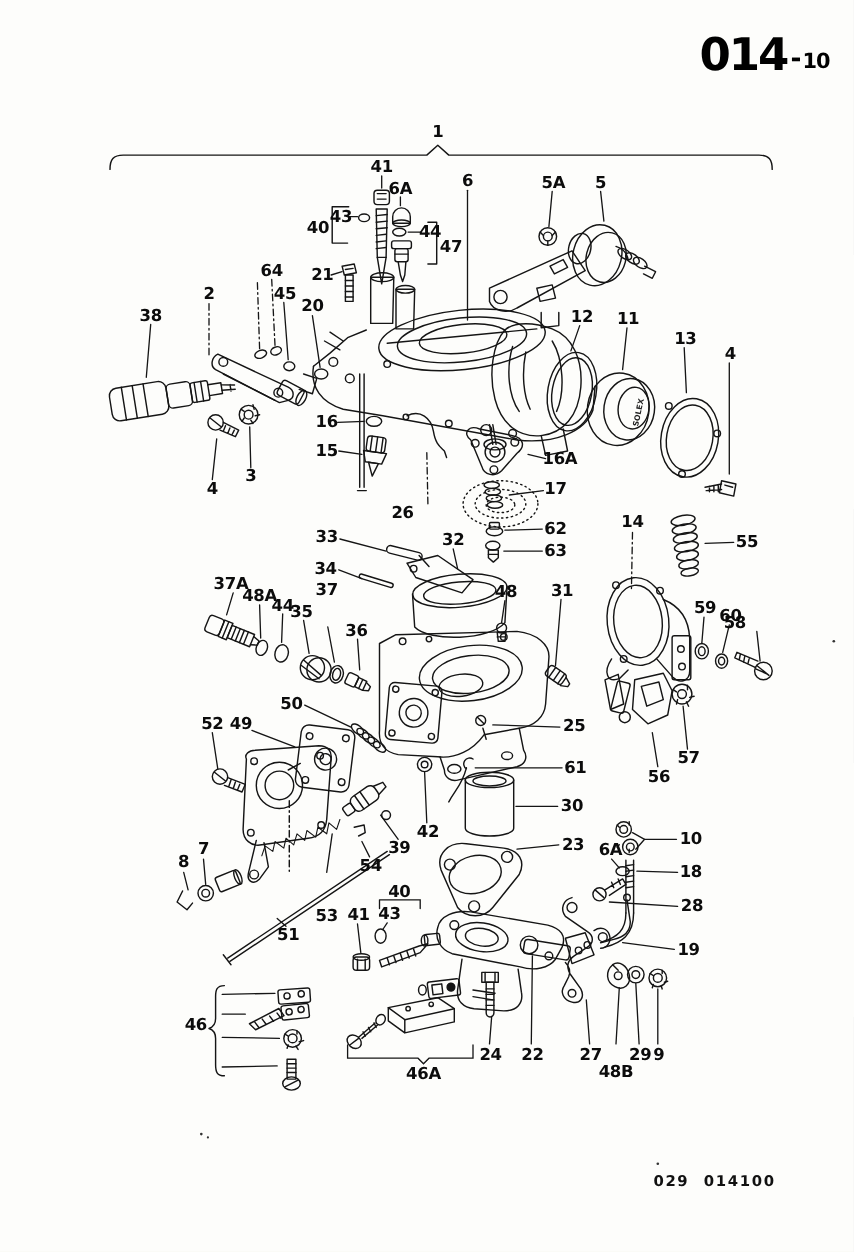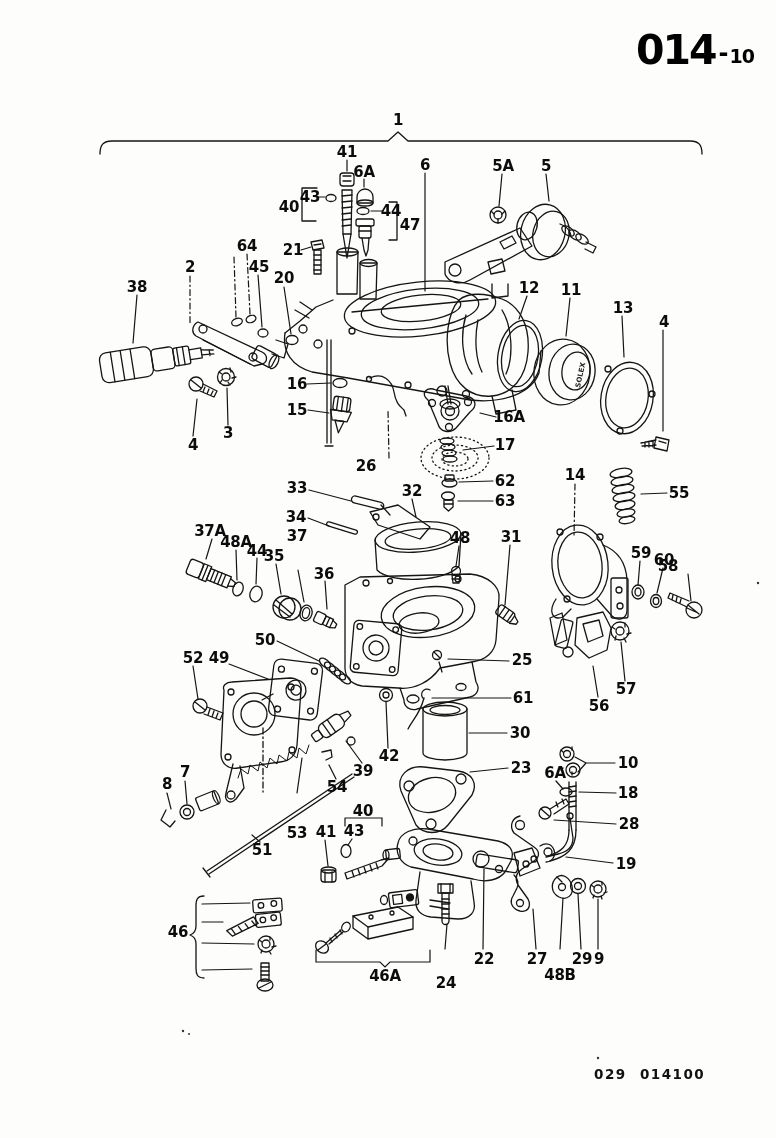--- a/index.html
+++ b/index.html
@@ -765,21 +765,21 @@
       <div class="part-label" style="left: 337px; top: 787px;">54</div>
       <div class="part-label" style="left: 297px; top: 801px; margin-top: 32px;">53</div>
       <div class="part-label" style="left: 185px; top: 772px;">7</div>
       <div class="part-label" style="left: 167px; top: 784px;">8</div>
       <div class="part-label" style="left: 262px; top: 850px;">51</div>
       <div class="part-label" style="left: 363px; top: 811px;">40</div>
       <div class="part-label" style="left: 326px; top: 832px;">41</div>
       <div class="part-label" style="left: 354px; top: 831px;">43</div>
       <div class="part-label" style="left: 178px; top: 932px;">46</div>
       <div class="part-label" style="left: 385px; top: 976px;">46A</div>
-      <div class="part-label" style="left: 446px; top: 959px; margin-top: 24px;">24</div>
+      <div class="part-label" style="left: 446px; top: 959px;">24</div>
       <div class="part-label" style="left: 484px; top: 959px;">22</div>
       <div class="part-label" style="left: 537px; top: 959px;">27</div>
       <div class="part-label" style="left: 560px; top: 959px; margin-top: 16px;">48B</div>
       <div class="part-label" style="left: 582px; top: 959px;">29</div>
       <div class="part-label" style="left: 599px; top: 959px;">9</div>
     </div>
 
   <div class="footer">029 014100</div>
 </div>
 

